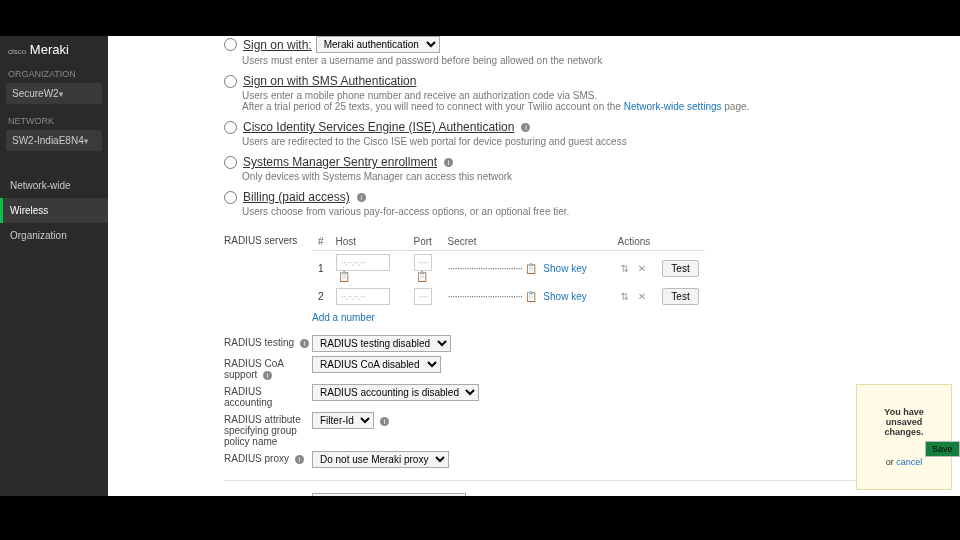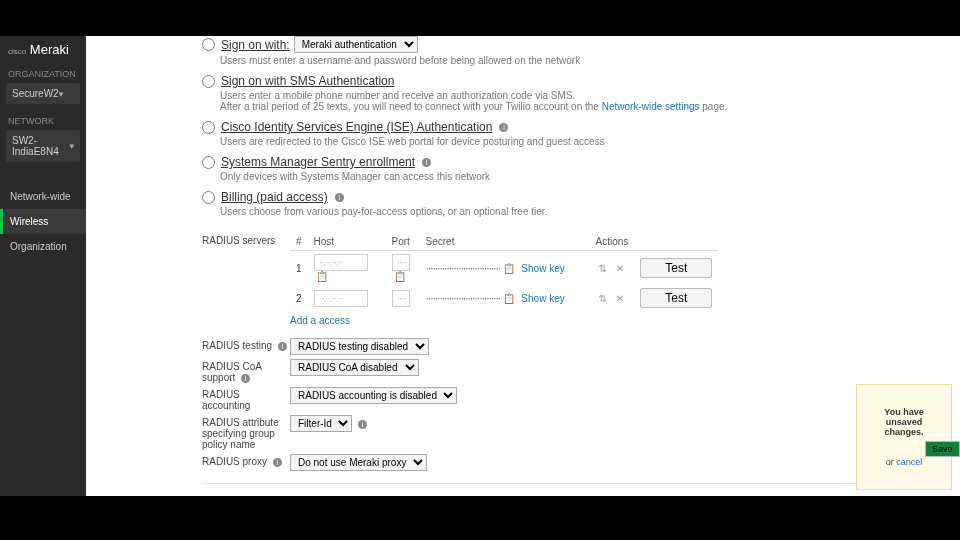--- a/index.html
+++ b/index.html
@@ -1,18 +1,18 @@
 <!DOCTYPE html>
 <html><head>
 <meta charset="utf-8">
 <style>
 * { box-sizing: border-box; margin: 0; padding: 0; }
 body { font-family: Arial, Helvetica, sans-serif; font-size: 11px; color: #333; background: #000; width: 960px; height: 540px; overflow: hidden; position: relative; }
 .app { position: absolute; top: 36px; left: 0; right: 0; bottom: 44px; background: #fff; display: flex; }
-.sidebar { width: 86px; background: #2a2a2a; color: #ccc; display: flex; flex-direction: column; font-size: 10px; }
+.sidebar { width: 108px; background: #2a2a2a; color: #ccc; display: flex; flex-direction: column; font-size: 10px; }
 .brand { padding: 6px 8px; color: #fff; font-size: 13px; }
 .brand-small { font-size: 8px; color: #aaa; }
 .sb-label { padding: 6px 8px 2px; font-size: 9px; color: #888; text-transform: uppercase; }
 .sb-dd { margin: 2px 6px 6px; background: #3a3a3a; padding: 5px 6px; border-radius: 2px; display: flex; justify-content: flex-start; align-items: center; cursor: pointer; }
 .sb-dd .chev { font-size: 9px; color: #aaa; }
 .sb-item { padding: 7px 10px; cursor: pointer; color: #ccc; }
 .sb-item.active { background: #3a3a3a; border-left: 3px solid #0ac24b; color: #fff; padding-left: 7px; }
 .main { flex: 1; overflow: auto; padding: 0 20px 20px 116px; }
 .row { display: flex; align-items: flex-start; margin-bottom: 4px; }
 .row-label { width: 88px; font-size: 10px; color: #444; padding-top: 2px; }
@@ -22,21 +22,21 @@
 .radio-lbl { font-size: 12px; text-decoration: underline; }
 .hint { font-size: 10px; color: #777; margin: 0 0 8px 18px; }
 .hint a, a.lnk { color: #1a73b7; text-decoration: none; }
 .info-ic { display: inline-block; width: 9px; height: 9px; border-radius: 50%; background: #888; color: #fff; font-size: 7px; line-height: 9px; text-align: center; margin-left: 3px; }
 select, .sel { font-size: 10px; padding: 1px 3px; border: 1px solid #aaa; background: #f4f4f4; }
 table.radius { border-collapse: collapse; font-size: 10px; }
 table.radius th { text-align: left; font-weight: normal; color: #555; padding: 3px 6px; border-bottom: 1px solid #ddd; }
 table.radius td { padding: 3px 6px; }
 .inp { border: 1px solid #ccc; padding: 2px 4px; font-size: 10px; background: #fff; }
 .inp.mask { color: #bbb; letter-spacing: -1px; }
-.btn { border: 1px solid #bbb; background: #f4f4f4; padding: 2px 24px; font-size: 12px; cursor: pointer; border-radius: 2px; }
+.btn { border: 1px solid #bbb; background: #f4f4f4; padding: 2px 8px; font-size: 10px; cursor: pointer; border-radius: 2px; }
 .ic-sm { font-size: 10px; color: #999; cursor: pointer; padding: 0 3px; }
 .divider { border-top: 1px solid #e0e0e0; margin: 12px 0; }
 .unsaved { position: absolute; right: 8px; bottom: 50px; width: 96px; background: #fffbe7; border: 1px solid #e8dca0; padding: 22px; font-size: 9px; text-align: center; }
 .unsaved .save-btn { border: 1px solid #bbb; background: #15803d; padding: 2px 6px; font-size: 9px; margin-right: 3px; cursor: pointer; margin-left: 46px; }
 .key-dots { letter-spacing: -1px; color: #666; }
 </style>
 </head>
 <body>
 
 <div class="app">
@@ -123,21 +123,21 @@
           <tr>
             <td>2</td>
             <td><span class="inp mask" style="display:inline-block;width:54px">··.··.··.··</span></td>
             <td><span class="inp mask" style="display:inline-block;width:18px">····</span></td>
             <td><span class="key-dots">································</span><span class="ic-sm">📋</span> <a href="#" class="lnk">Show key</a></td>
             <td><span class="ic-sm">⇅</span> <span class="ic-sm">✕</span></td>
             <td><button class="btn">Test</button></td>
           </tr>
         </tbody>
           </table>
-        <a href="#" class="lnk" style="font-size:10px;display:inline-block;margin-top:4px">Add a access</a>
+        <a href="#" class="lnk" style="font-size:10px;display:inline-block;margin-top:4px">Add a number</a>
       </div>
     </div>
 
     <div style="height:8px"></div>
 
     <div class="row">
         <div class="row-label"><span>RADIUS testing</span> <span class="info-ic">i</span></div>
         <div class="row-body"><select class="sel"><option>RADIUS testing disabled</option></select></div>
       </div>
     <div class="row">

